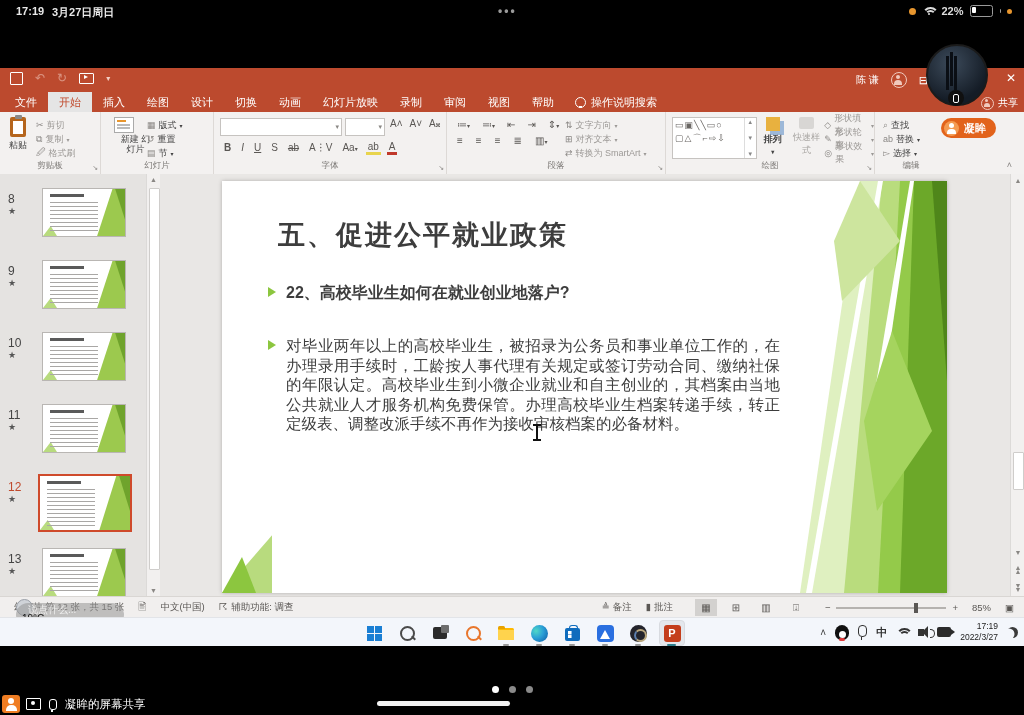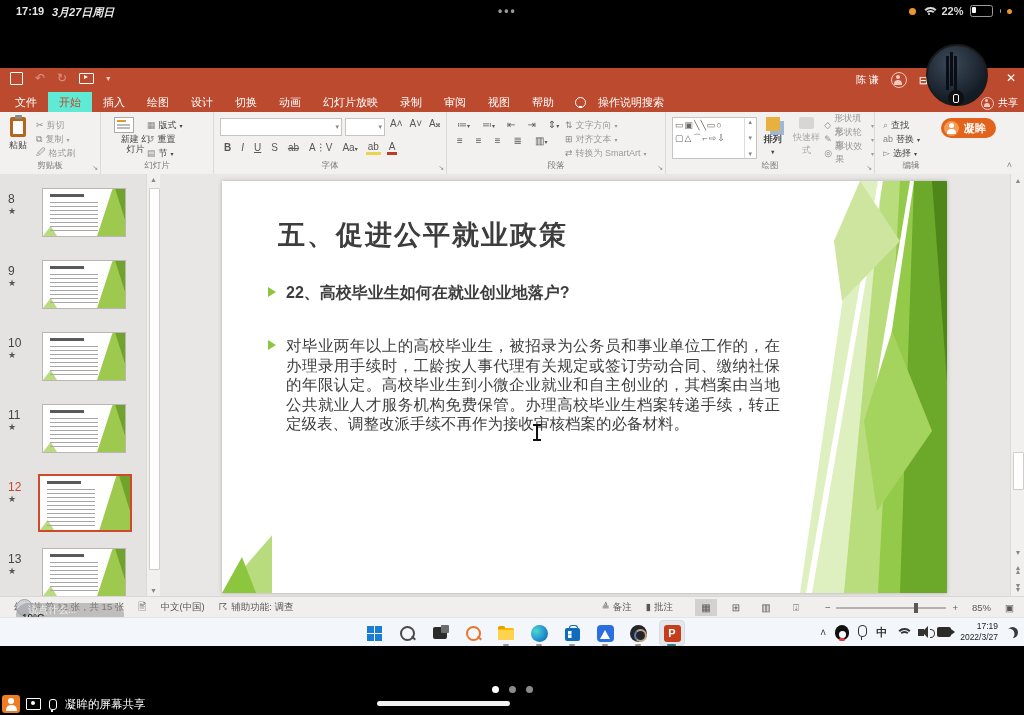--- a/index.html
+++ b/index.html
@@ -2,21 +2,21 @@
 <html><head>
 <meta charset="utf-8">
 <style>
   html,body{margin:0;padding:0;background:#000;}
   .stage{position:relative;width:1024px;height:715px;background:#000;overflow:hidden;
          font-family:"Liberation Sans",sans-serif;-webkit-font-smoothing:antialiased;}
   .abs{position:absolute;}
   
   .ipad-bar{left:0;top:0;width:1024px;height:22px;color:#e8e8e8;font-size:11px;font-weight:bold;}
   .ipad-bar .time{left:16px;top:5px;}
-  .ipad-bar .date{left:52px;top:5px;font-style:italic;}
+  .ipad-bar .date{left:52px;top:5px;}
   .ipad-dots{left:498px;top:4px;color:#9a9a9a;font-size:12px;letter-spacing:2px;}
   .rec-dot{width:7px;height:7px;border-radius:50%;background:#e8962e;}
   .wifi{width:13px;height:10px;}
   .wifi i{position:absolute;border:2px solid #ddd;border-color:#ddd transparent transparent transparent;border-radius:50%;}
   .wifi .w1{width:13px;height:13px;left:0;top:1px;}
   .wifi .w2{width:7px;height:7px;left:3px;top:4px;}
   .wifi .w3{width:2px;height:2px;background:#ddd;border:none;border-radius:50%;left:5.5px;top:7px;}
   .batt{width:21px;height:10px;border:1px solid #9a9a9a;border-radius:2.5px;}
   .batt i{position:absolute;left:1px;top:1px;width:4px;height:6px;background:#fff;border-radius:1px;}
   .batt-nub{width:1.5px;height:4px;background:#9a9a9a;border-radius:0 1px 1px 0;margin-left:1px;}
@@ -28,22 +28,22 @@
   .mon i{position:absolute;left:3.5px;top:1px;width:0;height:0;border-left:4px solid #fff;border-top:2.5px solid transparent;border-bottom:2.5px solid transparent;}
   .pp-title .doc-title{left:0;right:0;top:5px;text-align:center;font-size:11px;color:#fff;}
   .tb-right{right:96px;top:4px;display:flex;gap:12px;align-items:center;font-size:10px;}
   .avatar-sm{width:14px;height:14px;border:1px solid #f0c9bd;border-radius:50%;position:relative;}
   .avatar-sm i{position:absolute;left:4px;top:2px;width:4px;height:4px;border-radius:50%;background:#f0c9bd;}
   .avatar-sm b{position:absolute;left:2px;top:7px;width:8px;height:5px;border-radius:4px 4px 0 0;background:#f0c9bd;}
   .close-x{right:8px;top:3px;font-size:12px;color:#fff;}
   
   .tabs-row{left:0;top:92px;width:1024px;height:20px;background:#bc4a2e;display:flex;align-items:stretch;padding-left:4px;}
   .tab{color:#fff;font-size:11px;padding:3px 11px 0 11px;cursor:default;}
-  .tab.active{background:#5eead4;color:#c04a2c;}
-  .tab-search{display:flex;align-items:center;gap:12px;color:#fff;font-size:11px;padding:0 10px;}
+  .tab.active{background:#e5e5e5;color:#c04a2c;}
+  .tab-search{display:flex;align-items:center;gap:5px;color:#fff;font-size:11px;padding:0 10px;}
   .bulb{width:9px;height:9px;border:1.5px solid #fff;border-radius:50%;position:relative;}
   .bulb:after{content:"";position:absolute;left:2.5px;top:8px;width:3px;height:2px;background:#fff;}
   .share-btn{right:6px;top:96px;color:#fff;font-size:10px;display:flex;gap:4px;align-items:center;}
   
   .ribbon{left:0;top:112px;width:1024px;height:62px;background:#f3f1f0;border-bottom:1px solid #d5d2cf;display:flex;}
   .rgroup{position:relative;height:62px;border-right:1px solid #ddd9d6;flex:none;}
   .rlabel{position:absolute;bottom:2px;left:0;right:0;text-align:center;font-size:8.5px;color:#7a7774;}
   .launch{position:absolute;bottom:2px;right:2px;font-size:7px;color:#8a8784;}
   .bigbtn{display:inline-flex;flex-direction:column;align-items:center;gap:2px;font-size:9px;color:#444;padding-top:5px;}
   .smallrow{display:flex;align-items:center;gap:3px;font-size:9px;color:#9c9996;height:14px;}

